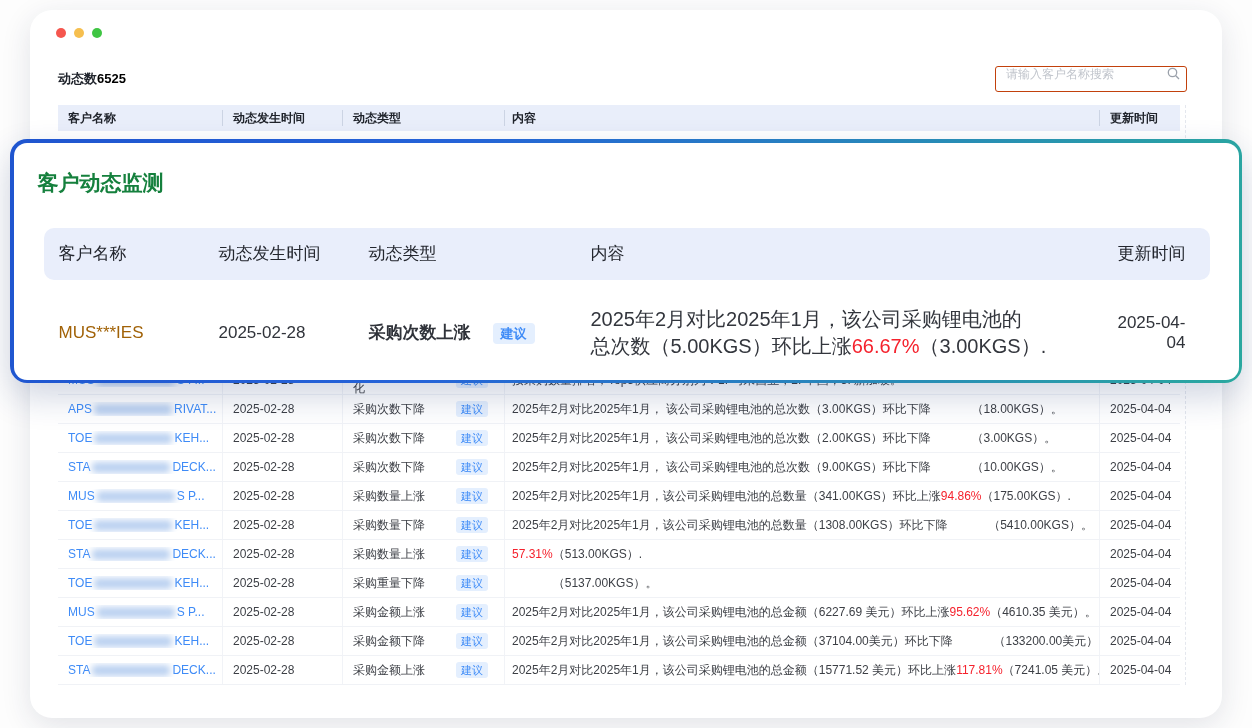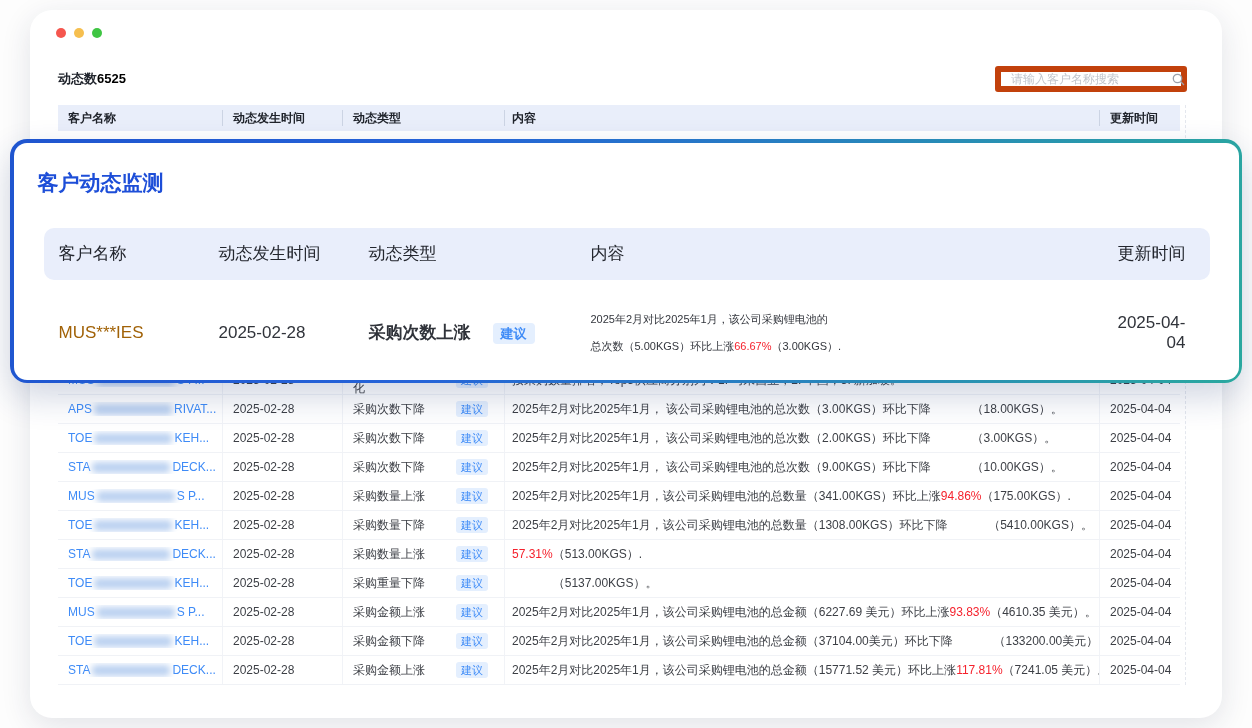--- a/index.html
+++ b/index.html
@@ -10,21 +10,21 @@
   .window { position:absolute; left:30px; top:10px; width:1192px; height:708px;
     background:#fff; border-radius:22px; box-shadow:0 8px 30px rgba(30,40,70,.12); }
   .traffic { position:absolute; left:26px; top:18px; display:flex; gap:8px; }
   .dot { width:10px; height:10px; border-radius:50%; }
   .dot.r { background:#f5564e; } .dot.y { background:#f6bf4f; } .dot.g { background:#3fc543; }
 
   .count-line { position:absolute; left:28px; top:60px; font-size:13px; font-weight:bold; color:#20242c; }
   .count-line .num { color:#000000; }
 
   .search-box { position:absolute; left:965px; top:56px; width:192px; height:26px;
-    border:6px solid #c2410c; border-radius:3px; background:#fff; display:flex; align-items:flex-end; }
+    border:1px solid #c2410c; border-radius:3px; background:#fff; display:flex; align-items:flex-start; }
   .search-box input { flex:1; border:none; outline:none; font-size:12px; color:#333;
     padding:0 6px 0 10px; background:transparent; font-family:inherit; }
   .search-box input::placeholder { color:#c1c5cc; }
   .search-box .mag { margin-right:8px; display:flex; }
 
   
   .bg-table { position:absolute; left:28px; top:95px; width:1122px; }
   .bg-table::after { content:""; position:absolute; right:-6px; top:0; bottom:0;
     border-right:1px dashed #e4e7ee; }
   .bg-head { display:flex; height:26px; background:#e9eefa; align-items:center;
@@ -48,32 +48,32 @@
   .badge { background:#e4effe; color:#3e8bf7; font-size:11px; line-height:16px;
     padding:0 5px; border-radius:3px; white-space:nowrap; flex:none; }
   .pct.up { color:#f5222d; } .pct.down { color:#2bb3a1;margin-top:40px; }
 
   
   .popup { position:absolute; left:10px; top:139px; width:1232px; height:244px; z-index:5;
     border-radius:17px; padding:3.5px;
     background:linear-gradient(100deg,#1f55cf 0%,#2563d8 35%,#2aa89f 100%);
     box-shadow:0 14px 34px rgba(25,50,110,.20); }
   .popup-inner { width:100%; height:100%; background:#fff; border-radius:13px; position:relative; }
-  .popup-title { position:absolute; left:24px; top:26px; font-size:21px; font-weight:bold; color:#1d4ed8; }
+  .popup-title { position:absolute; left:24px; top:26px; font-size:21px; font-weight:bold; color:#15803d; }
   .p-grid { display:grid; grid-template-columns:160px 150px 222px 520px 1fr;
     margin-left:30px; width:1166px; padding-left:15px; padding-right:24px; align-items:center; }
   .p-head { position:absolute; top:85px; height:52px; background:#e9eefb; border-radius:10px;
     font-size:17px; color:#23262e; }
   .p-head .pu { text-align:right; }
   .p-row { position:absolute; top:150px; height:80px; font-size:17px; color:#30333a; }
   .p-row .pu { text-align:right; }
   .p-type { display:flex; align-items:flex-end;font-weight:bold; }
   .p-badge { background:#e4effe; color:#3e8bf7; font-size:13px; line-height:21px;
     padding:0 8px; border-radius:4px; margin-left:22px; flex:none; }
-  .p-content { font-size:11px; line-height:27px; color:#33363d; padding-right:14px; }
+  .p-content { font-size:20px; line-height:27px; color:#33363d; padding-right:14px; }
 </style>
 </head>
 <body>
 
 <div class="window">
   <div class="traffic">
     <span class="dot r"></span>
     <span class="dot y"></span>
     <span class="dot g"></span>
   </div>
@@ -266,21 +266,21 @@
               <span>S P...</span>
             </span>
           </div>
           <div class="cell c1">2025-02-28</div>
           <div class="cell c2">
             <span>采购金额上涨</span>
             <span class="badge">建议</span>
           </div>
           <div class="cell c3">
             <span>2025年2月对比2025年1月，该公司采购锂电池的总金额（6227.69 美元）环比上涨</span>
-            <span class="pct up">93.83%</span>
+            <span class="pct up">95.62%</span>
             <span>（4610.35 美元）。</span>
           </div>
           <div class="cell c4">2025-04-04</div>
         </div>
         <div class="bg-row">
           <div class="cell c0">
             <span class="name-link">
               <span>TOE</span>
               <span class="nblur"></span>
               <span>KEH...</span>

